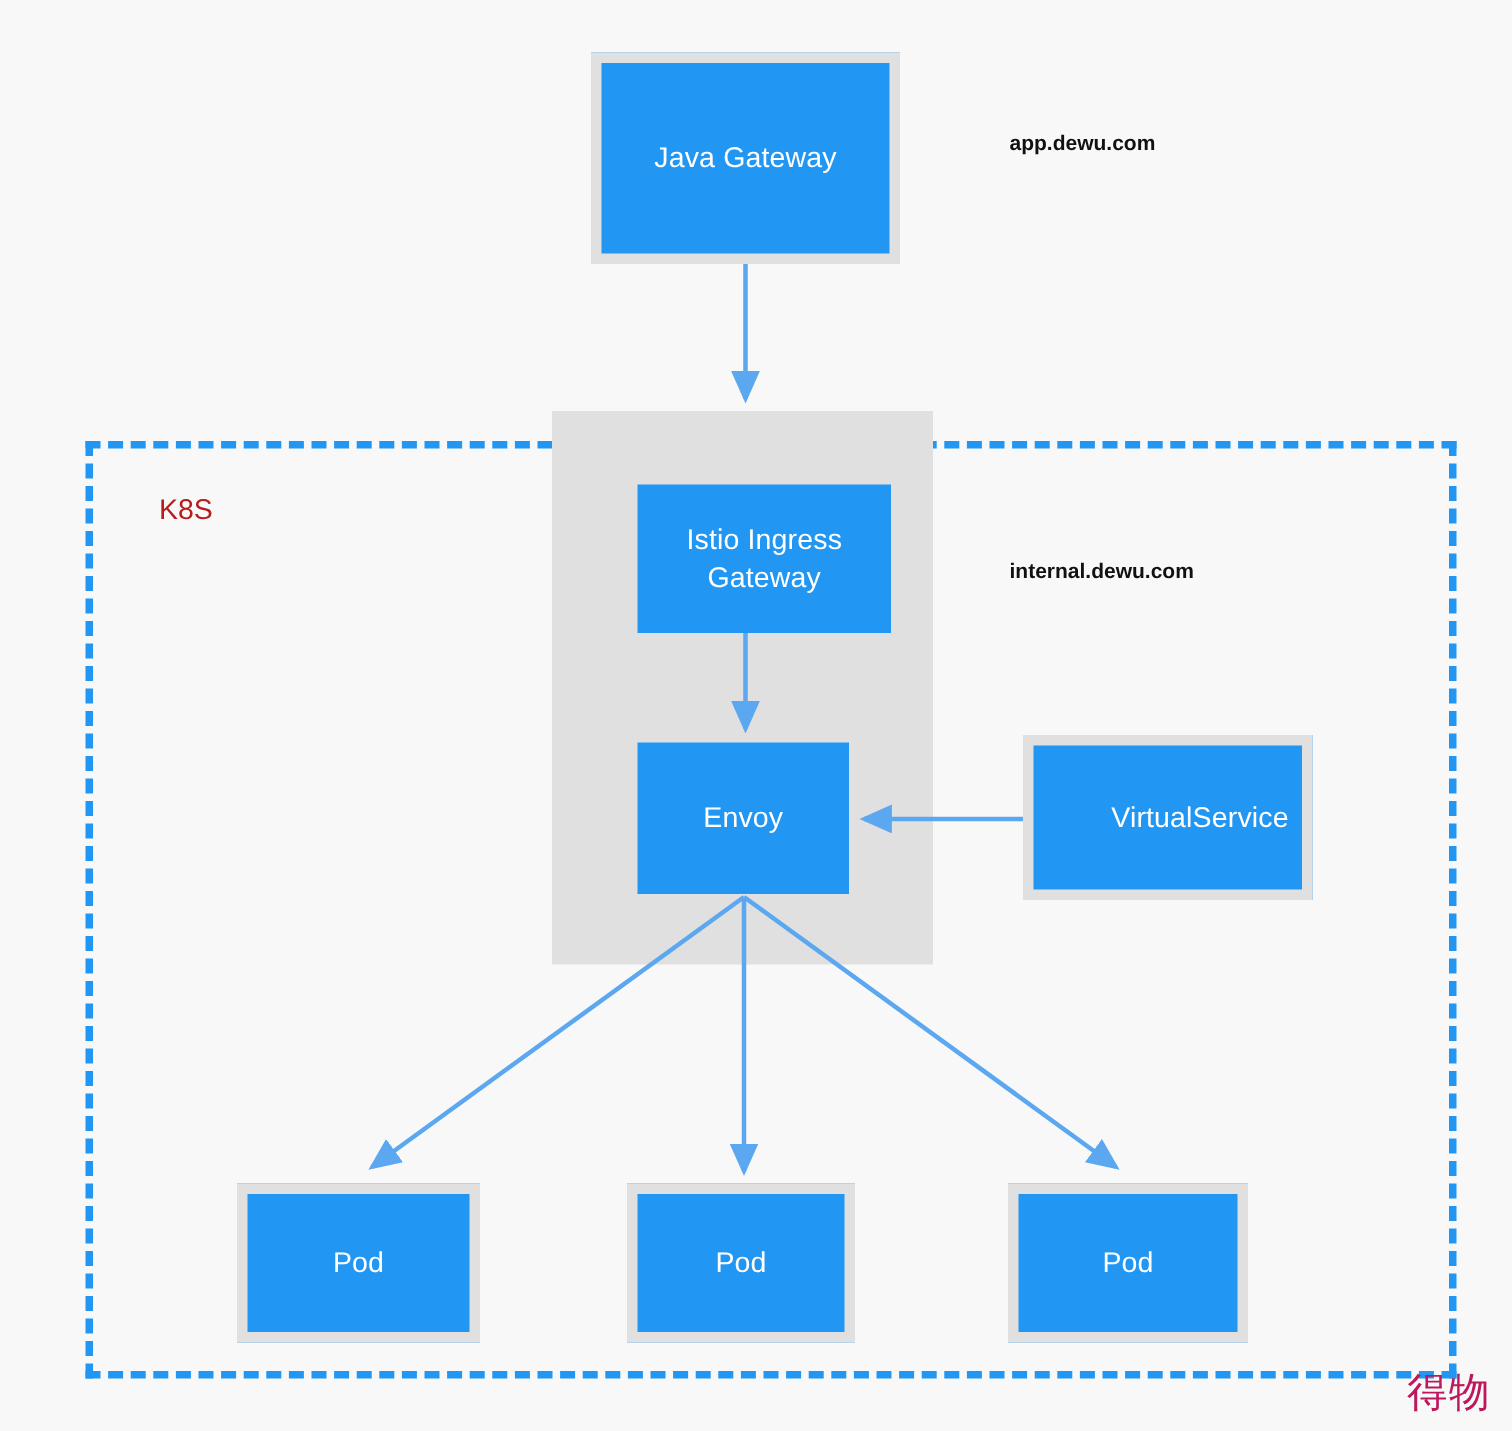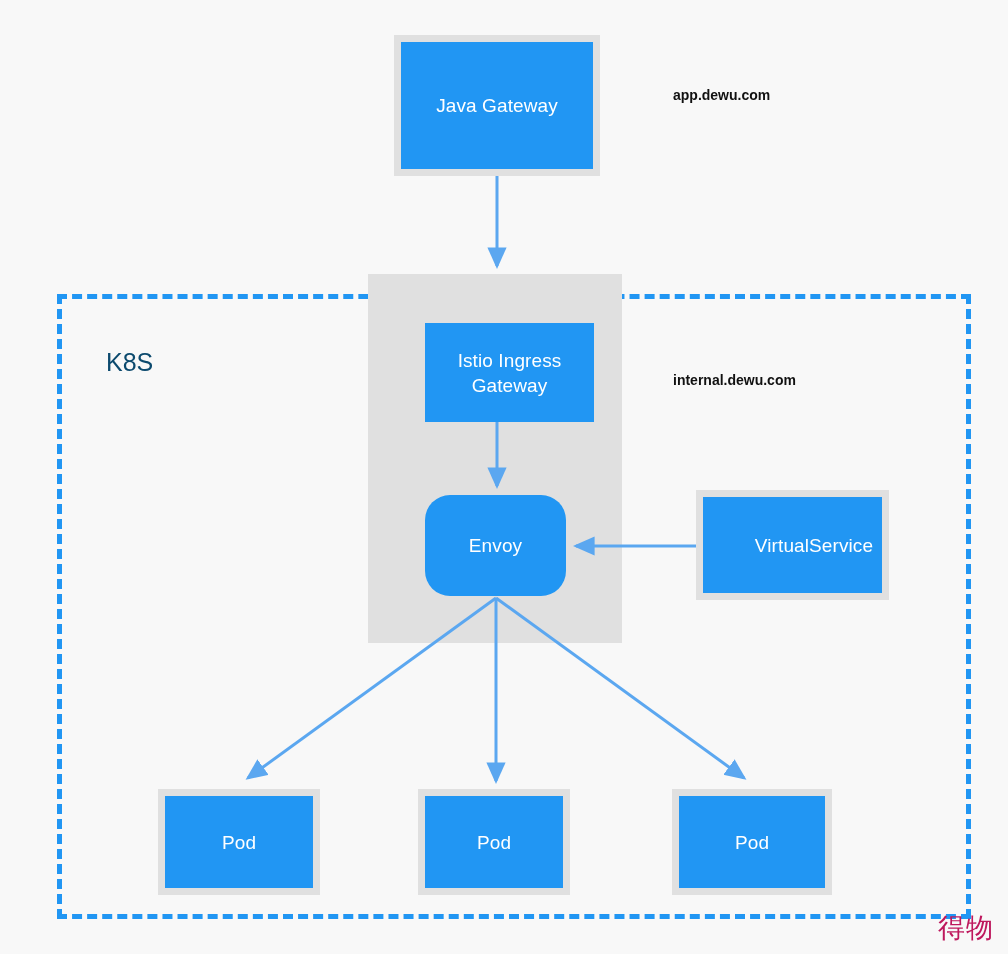--- a/index.html
+++ b/index.html
@@ -36,23 +36,23 @@
     top: 294px;
     width: 914px;
     height: 625px;
     border: 5px dashed #2196f3;
     box-sizing: border-box;
     background: transparent;
   }
   .k8s-label {
     position: absolute;
     left: 106px;
-    top: 348px;
-    font-size: 25px;
-    color: #0c4a6e;
+    top: 330px;
+    font-size: 19px;
+    color: #b91c1c;
     font-weight: 400;
     white-space: nowrap;
   }
   
   .istio-container {
     position: absolute;
     left: 368px;
     top: 274px;
     width: 254px;
     height: 369px;
@@ -76,22 +76,22 @@
     border: 7px solid #e0e0e0;
   }
   .node-label {
     display: block;
     padding: 0 6px;
     white-space: pre-line;
   }
   
   .n-java-gateway { left: 394px; top: 35px;  width: 206px; height: 141px; }
   .n-istio        { left: 425px; top: 323px; width: 169px; height: 99px;  }
-  .n-envoy        { left: 425px; top: 495px; width: 141px; height: 101px; border-radius: 25px; }
-  .n-virtualservice { left: 696px; top: 490px; width: 193px; height: 110px; padding-left: 43px; }
+  .n-envoy        { left: 425px; top: 495px; width: 141px; height: 101px; }
+  .n-virtualservice { left: 682px; top: 490px; width: 193px; height: 110px; padding-left: 43px; }
   .n-pod-1        { left: 158px; top: 789px; width: 162px; height: 106px; }
   .n-pod-2        { left: 418px; top: 789px; width: 152px; height: 106px; }
   .n-pod-3        { left: 672px; top: 789px; width: 160px; height: 106px; }
   
   .annotation {
     position: absolute;
     font-size: 14px;
     font-weight: bold;
     color: #111111;
     white-space: nowrap;

